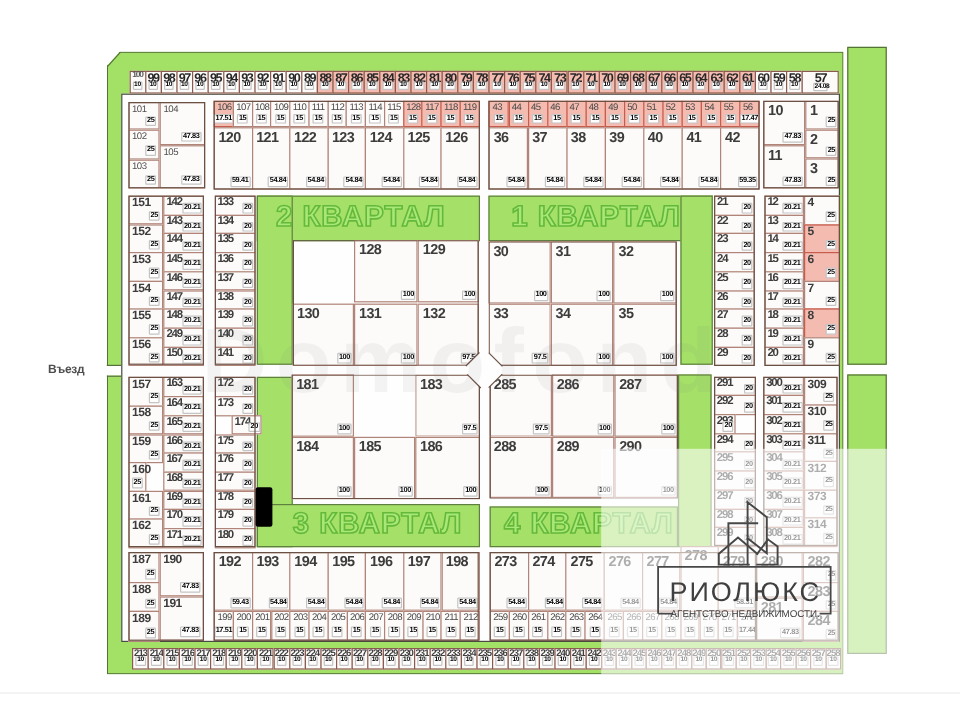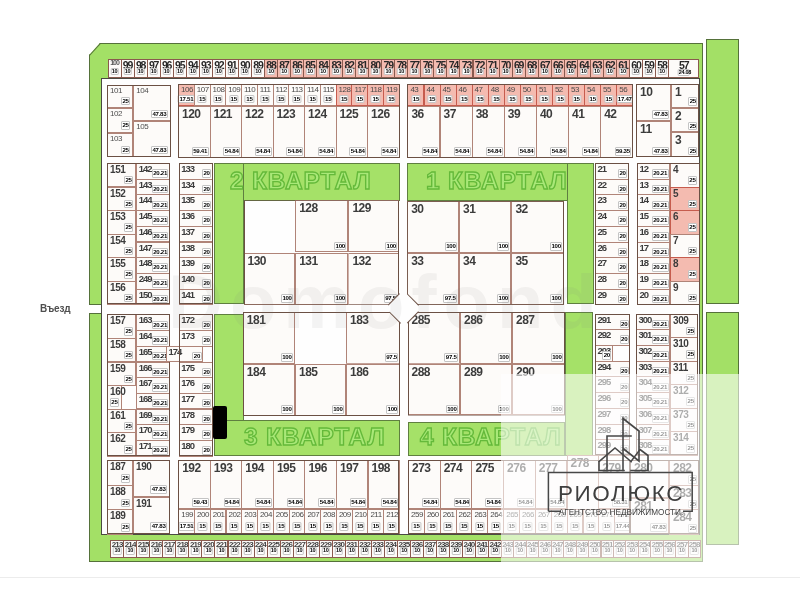--- a/index.html
+++ b/index.html
@@ -924,21 +924,21 @@
     </div>
 <div class="blk" style="left:107px;top:314.4px;width:63px;height:141.2px"></div>
 <div class="c m2" style="left:178.8px;top:314.4px;width:33.8px;height:16.7px">
       <span class="n" style="">172</span>
       <span class="v" style="">20</span>
     </div>
 <div class="c m2" style="left:178.8px;top:330.1px;width:33.8px;height:16.7px">
       <span class="n" style="">173</span>
       <span class="v" style="">20</span>
     </div>
-<div class="c m2" style="left:166px;top:345.8px;width:37px;height:16.7px">
+<div class="c m2" style="left:193px;top:345.8px;width:25px;height:16.7px">
       <span class="n" style="">174</span>
       <span class="v" style="">20</span>
     </div>
 <div class="c m2" style="left:178.8px;top:361.5px;width:33.8px;height:16.7px">
       <span class="n" style="">175</span>
       <span class="v" style="">20</span>
     </div>
 <div class="c m2" style="left:178.8px;top:377.2px;width:33.8px;height:16.7px">
       <span class="n" style="">176</span>
       <span class="v" style="">20</span>

